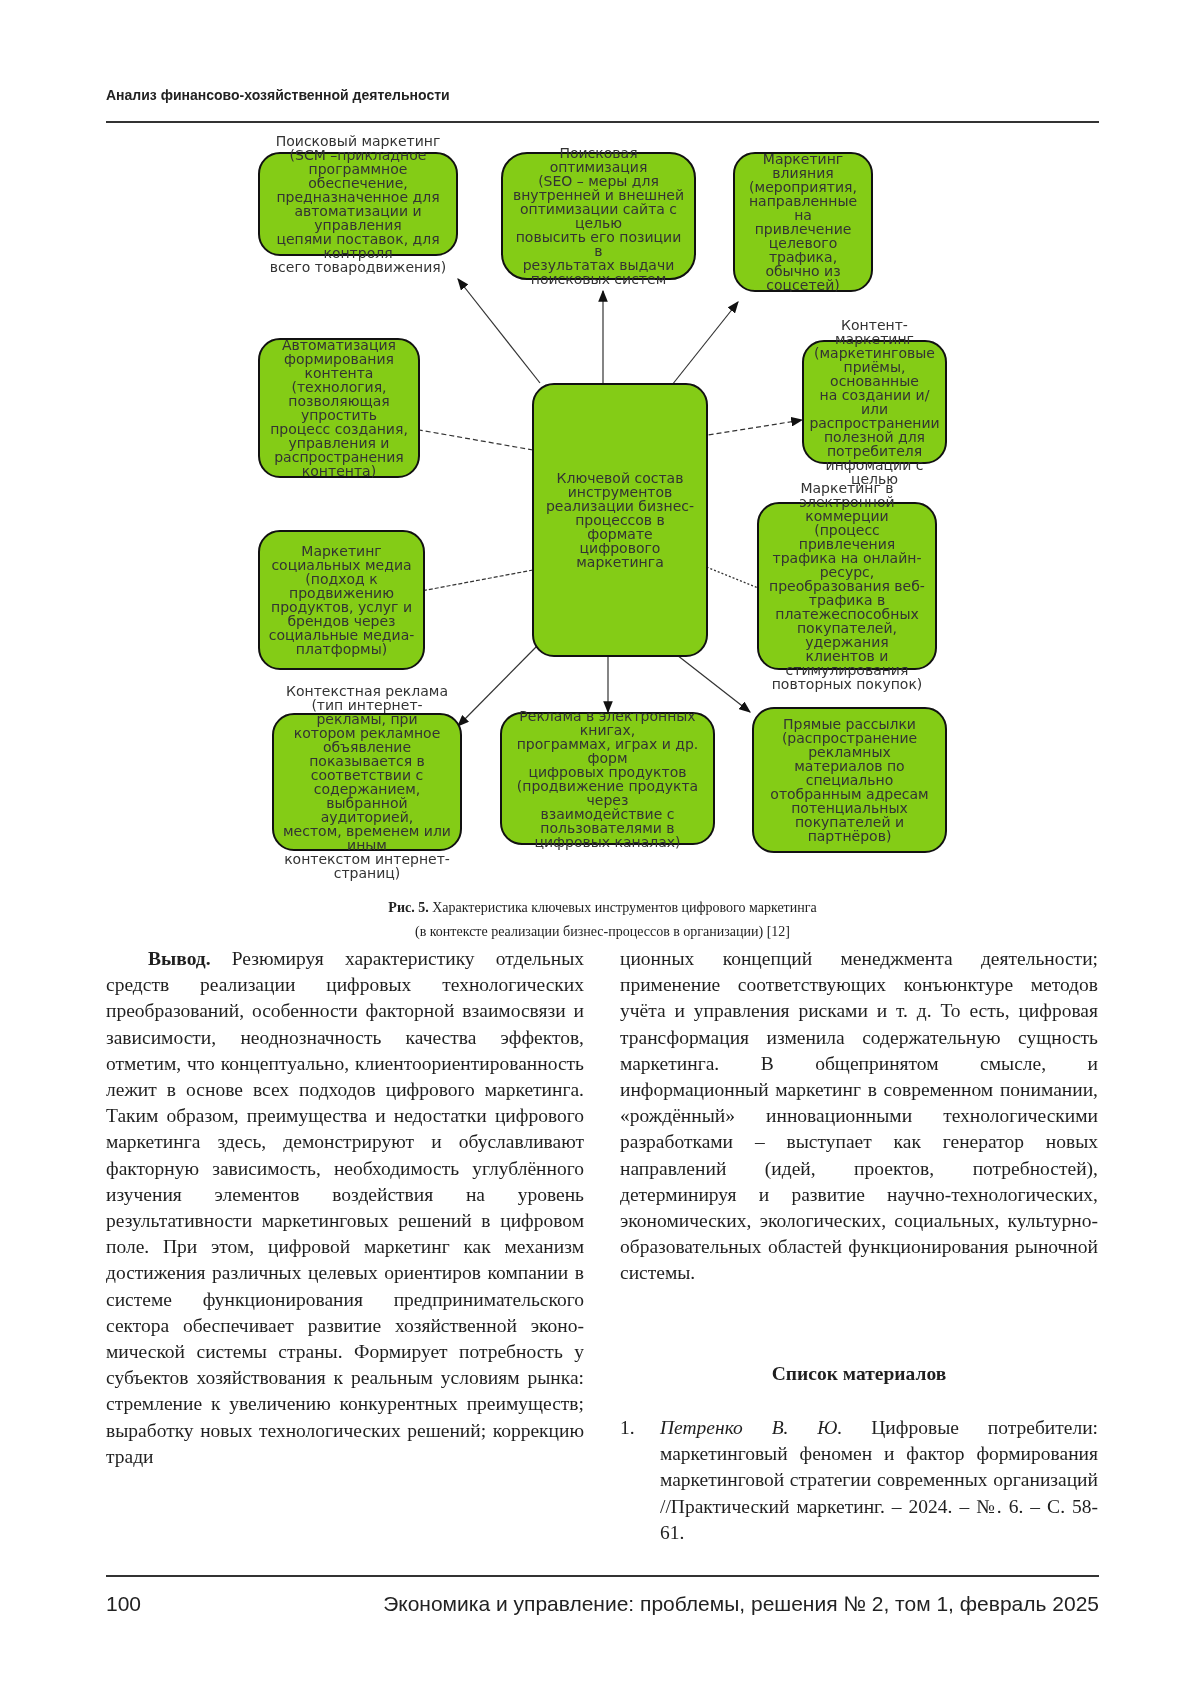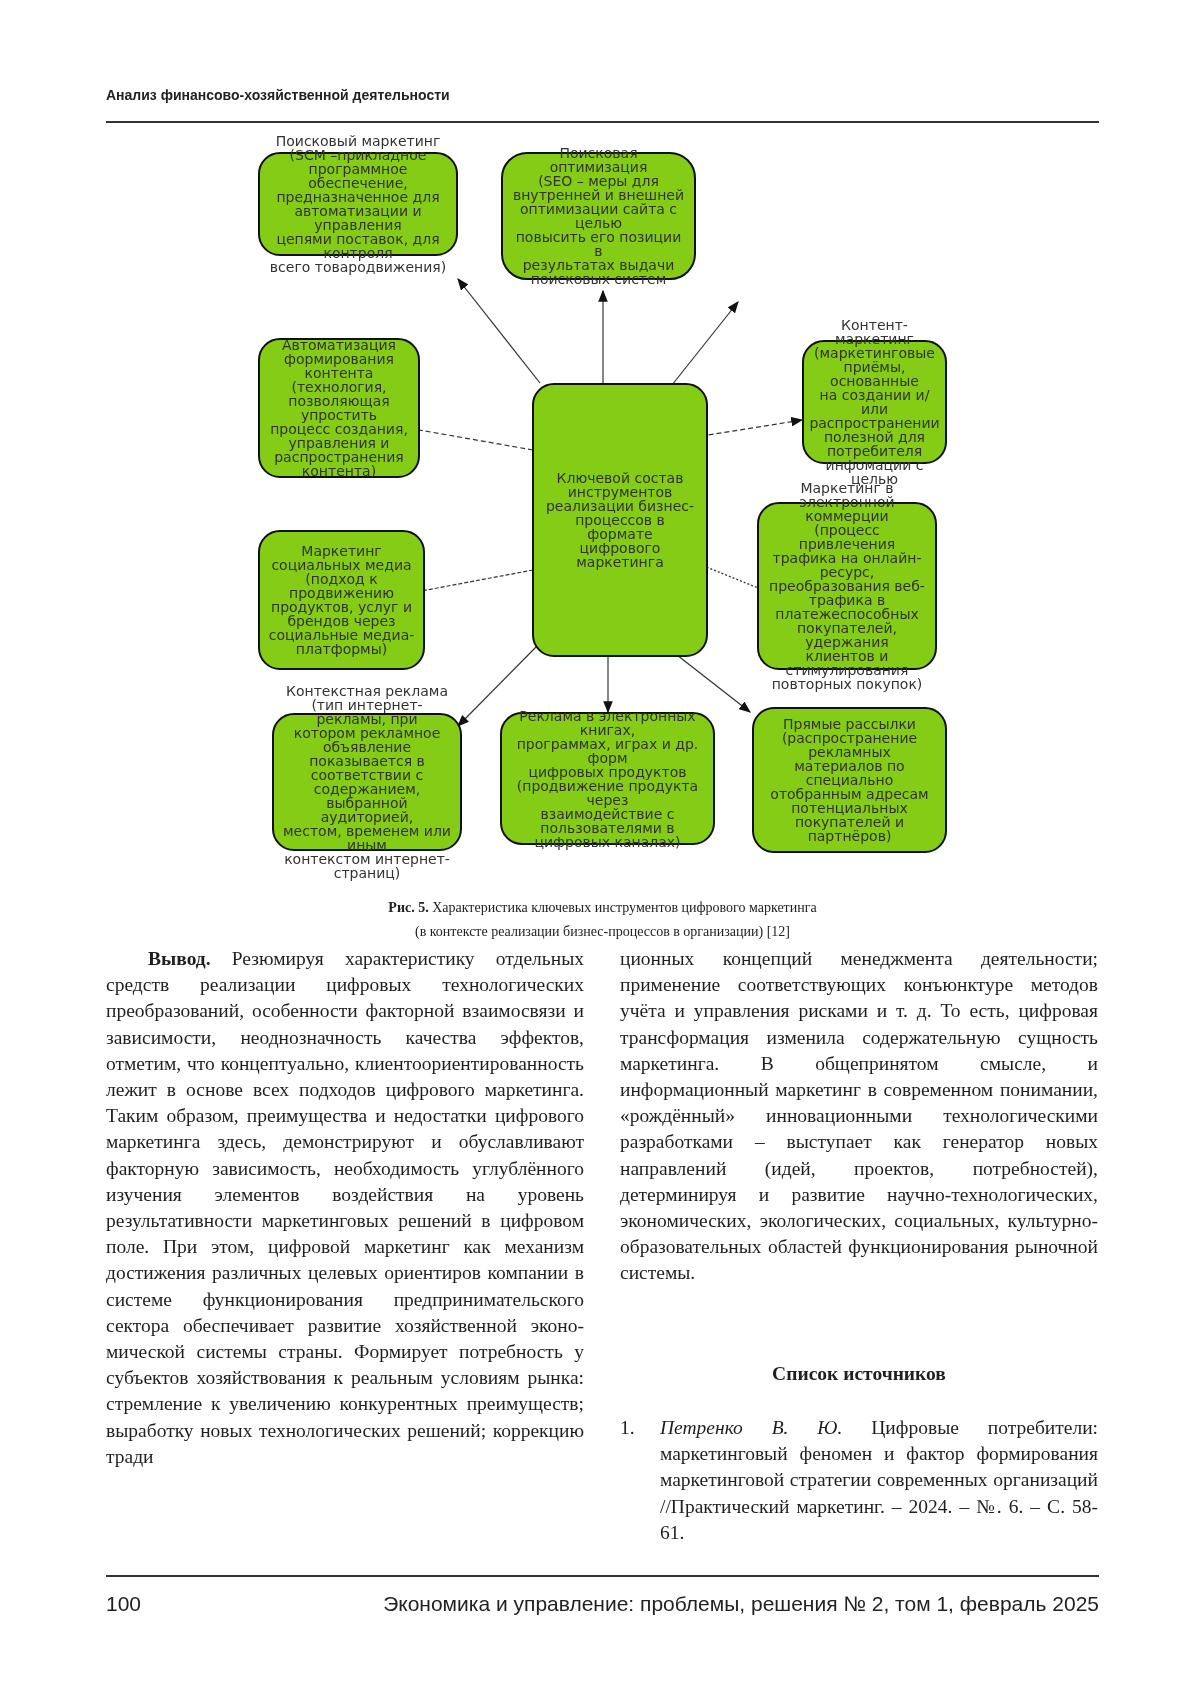--- a/index.html
+++ b/index.html
@@ -84,20 +84,26 @@
 автоматизации и управления
 цепями поставок, для контроля
 всего товародвижения)</div>
   <div class="box" style="left:501px;top:152px;width:195px;height:128px;border-radius:26px;">Поисковая оптимизация
 (SEO – меры для
 внутренней и внешней
 оптимизации сайта с целью
 повысить его позиции в
 результатах выдачи
 поисковых систем</div>
+  <div class="box" style="left:733px;top:152px;width:140px;height:140px;">Маркетинг влияния
+(мероприятия,
+направленные на
+привлечение
+целевого трафика,
+обычно из соцсетей)</div>
   <div class="box" style="left:258px;top:338px;width:162px;height:140px;">Автоматизация
 формирования контента
 (технология,
 позволяющая упростить
 процесс создания,
 управления и
 распространения
 контента)</div>
   <div class="box" style="left:802px;top:340px;width:145px;height:124px;">Контент- маркетинг
 (маркетинговые
@@ -149,21 +155,21 @@
 
 <div class="caption">
   <div><b>Рис. 5.</b><span> Характеристика ключевых инструментов цифрового маркетинга</span></div>
   <div>(в контексте реализации бизнес-процессов в организации) [12]</div>
 </div>
 
 <div class="col col-left"><b>Вывод.</b><span> Резюмируя характеристику отдель­ных средств реализации цифровых технологи­ческих преобразований, особенности факторной взаимосвязи и зависимости, неоднозначность качества эффектов, отметим, что концептуаль­но, клиентоориентированность лежит в основе всех подходов цифрового маркетинга. Таким образом, преимущества и недостатки цифрово­го маркетинга здесь, демонстрируют и обуслав­ливают факторную зависимость, необходимость углублённого изучения элементов воздействия на уровень результативности маркетинговых решений в цифровом поле. При этом, цифровой маркетинг как механизм достижения различных целевых ориентиров компании в системе функ­ционирования предпринимательского сектора обеспечивает развитие хозяйственной эконо­мической системы страны. Формирует потреб­ность у субъектов хозяйствования к реальным условиям рынка: стремление к увеличению конкурентных преимуществ; выработку новых технологических решений; коррекцию тради­</span></div>
 
 <div class="col col-right">ционных концепций менеджмента деятельнос­ти; применение соответствующих конъюнктуре методов учёта и управления рисками и т. д. То есть, цифровая трансформация изменила содер­жательную сущность маркетинга. В общепри­нятом смысле, и информационный маркетинг в современном понимании, «рождённый» инно­вационными технологическими разработками – выступает как генератор новых направлений (идей, проектов, потребностей), детерминируя и развитие научно-технологических, экономи­ческих, экологических, социальных, культурно­образовательных областей функционирования рыночной системы.</div>
 
-<div class="refs-title">Список источников</div>
+<div class="refs-title">Список материалов</div>
 <div class="ref-item">
   <span class="ref-num">1.</span>
   <span class="ref-text"><i>Петренко В. Ю.</i><span> Цифровые потребители: маркетинговый феномен и фактор форми­рования маркетинговой стратегии совре­менных организаций //Практический марке­тинг. – 2024. – №. 6. – С. 58-61.</span></span>
 </div>
 
 <div class="footer-rule"></div>
 <div class="page-num">100</div>
 <div class="journal">Экономика и управление: проблемы, решения № 2, том 1, февраль 2025</div>
 
 </body></html>

